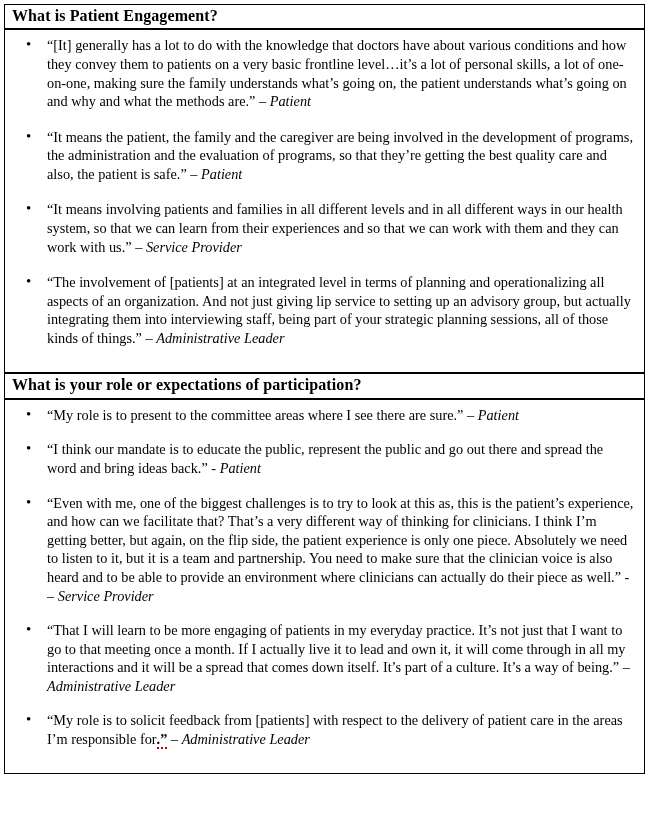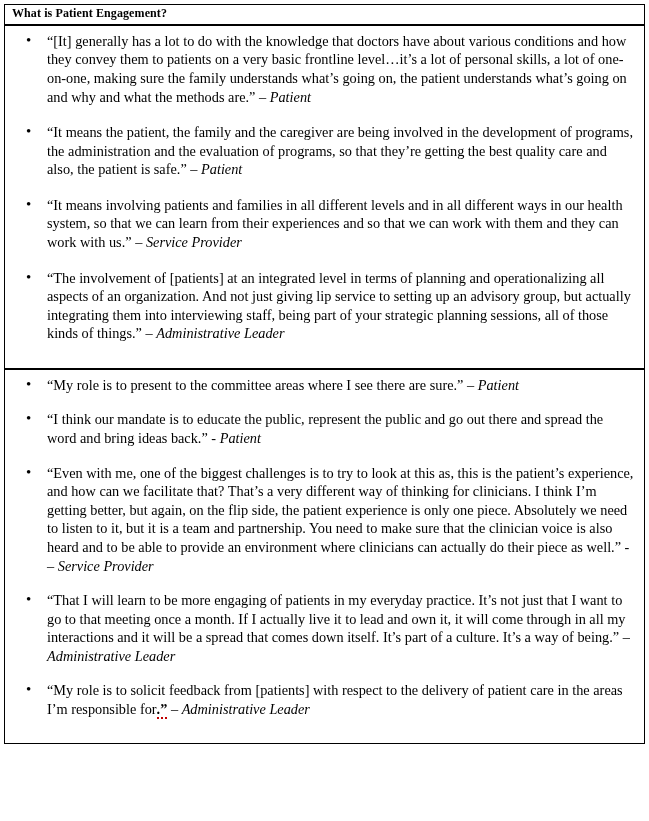--- a/index.html
+++ b/index.html
@@ -23,21 +23,21 @@
   }
   .tablewrap {
     border: 1px solid #000000;
     box-sizing: border-box;
     width: 641px;
   }
   .section-header {
     border-bottom: 2px solid #000000;
     padding: 2px 6px 3px 7px;
     font-weight: bold;
-    font-size: 12px;
+    font-size: 16px;
     line-height: 1.15;
     letter-spacing: 0.1px;
   }
   .section-body {
     padding: 6px 8px 8px 8px;
   }
   .divider {
     border-bottom: 2px solid #000000;
   }
   ul.quotes {
@@ -100,20 +100,21 @@
           <span class="bullet">•</span>
           <span>“It means involving patients and families in all different levels and in all different ways in our health system, so that we can learn from their experiences and so that we can work with them and they can work with us.” – </span><span class="attr">Service Provider</span>
         </li>
         <li>
           <span class="bullet">•</span>
           <span>“The involvement of [patients] at an integrated level in terms  of planning and operationalizing all aspects of an organization. And not just giving lip service to setting up an advisory group, but actually integrating them into interviewing staff, being part of your strategic planning sessions, all of those kinds of things.” – </span><span class="attr">Administrative Leader</span>
         </li>
       </ul>
     </div>
 
+    <div class="section-header">What is your role or expectations of participation?</div>
     <div class="section-body sec2">
       <ul class="quotes">
         <li>
           <span class="bullet">•</span>
           <span>“My role is to present to the committee  areas where I see there are sure.” – </span><span class="attr">Patient</span>
         </li>
         <li>
           <span class="bullet">•</span>
           <span>“I think our mandate is to educate the public, represent the public and go out there and spread the word and bring ideas back.” - </span><span class="attr">Patient</span>
         </li>

